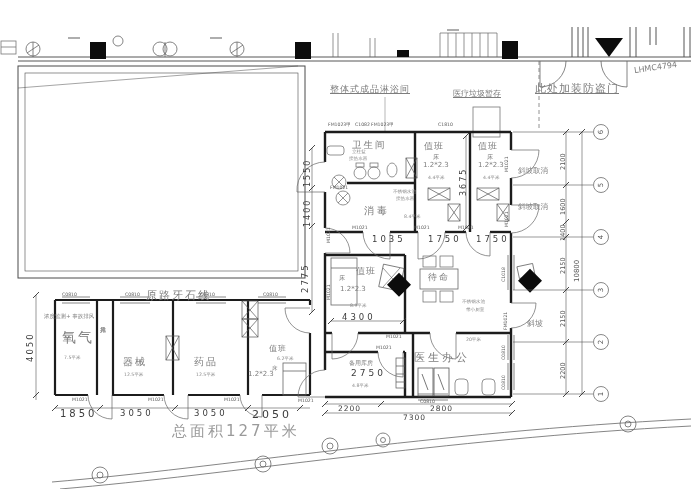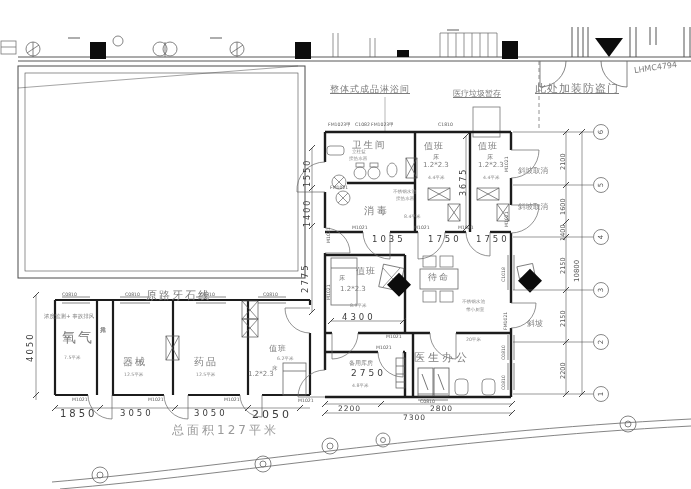--- a/index.html
+++ b/index.html
@@ -398,21 +398,21 @@
 <div class="t vert" style="left:100px;top:322px;font-size:6px;color:#8a8a8a">排风井</div>
 <div class="t" style="left:123px;top:357px;font-size:10px;letter-spacing:2px">器械</div>
 <div class="t sm" style="left:124px;top:373px">12.5平米</div>
 <div class="t" style="left:194px;top:357px;font-size:10px;letter-spacing:2px">药品</div>
 <div class="t sm" style="left:196px;top:373px">12.5平米</div>
 <div class="t" style="left:269px;top:345px;font-size:8px;letter-spacing:1px">值班</div>
 <div class="t sm" style="left:277px;top:357px">6.2平米</div>
 <div class="t" style="left:272px;top:366px;font-size:5.5px">床</div>
 <div class="t" style="left:248px;top:371px;font-size:7px">1.2*2.3</div>
 
-<div class="t" style="left:172px;top:424px;font-size:12px;letter-spacing:3px;color:#9a9a9a">总面积127平米</div>
+<div class="t" style="left:172px;top:424px;font-size:15px;letter-spacing:3px;color:#9a9a9a">总面积127平米</div>
 
 <div class="t dim" style="left:372px;top:235px;font-size:8.5px">1035</div>
 <div class="t dim" style="left:428px;top:235px;font-size:8.5px">1750</div>
 <div class="t dim" style="left:476px;top:235px;font-size:8.5px">1750</div>
 <div class="t dim" style="left:342px;top:313px;font-size:8.5px">4300</div>
 <div class="t dim" style="left:338px;top:405px;font-size:7.5px;letter-spacing:1px">2200</div>
 <div class="t dim" style="left:430px;top:405px;font-size:7.5px;letter-spacing:1px">2800</div>
 <div class="t dim" style="left:403px;top:414px;font-size:7.5px;letter-spacing:1px">7300</div>
 <div class="t dim" style="left:60px;top:409px;font-size:10px">1850</div>
 <div class="t dim" style="left:120px;top:409px;font-size:8.5px">3050</div>

